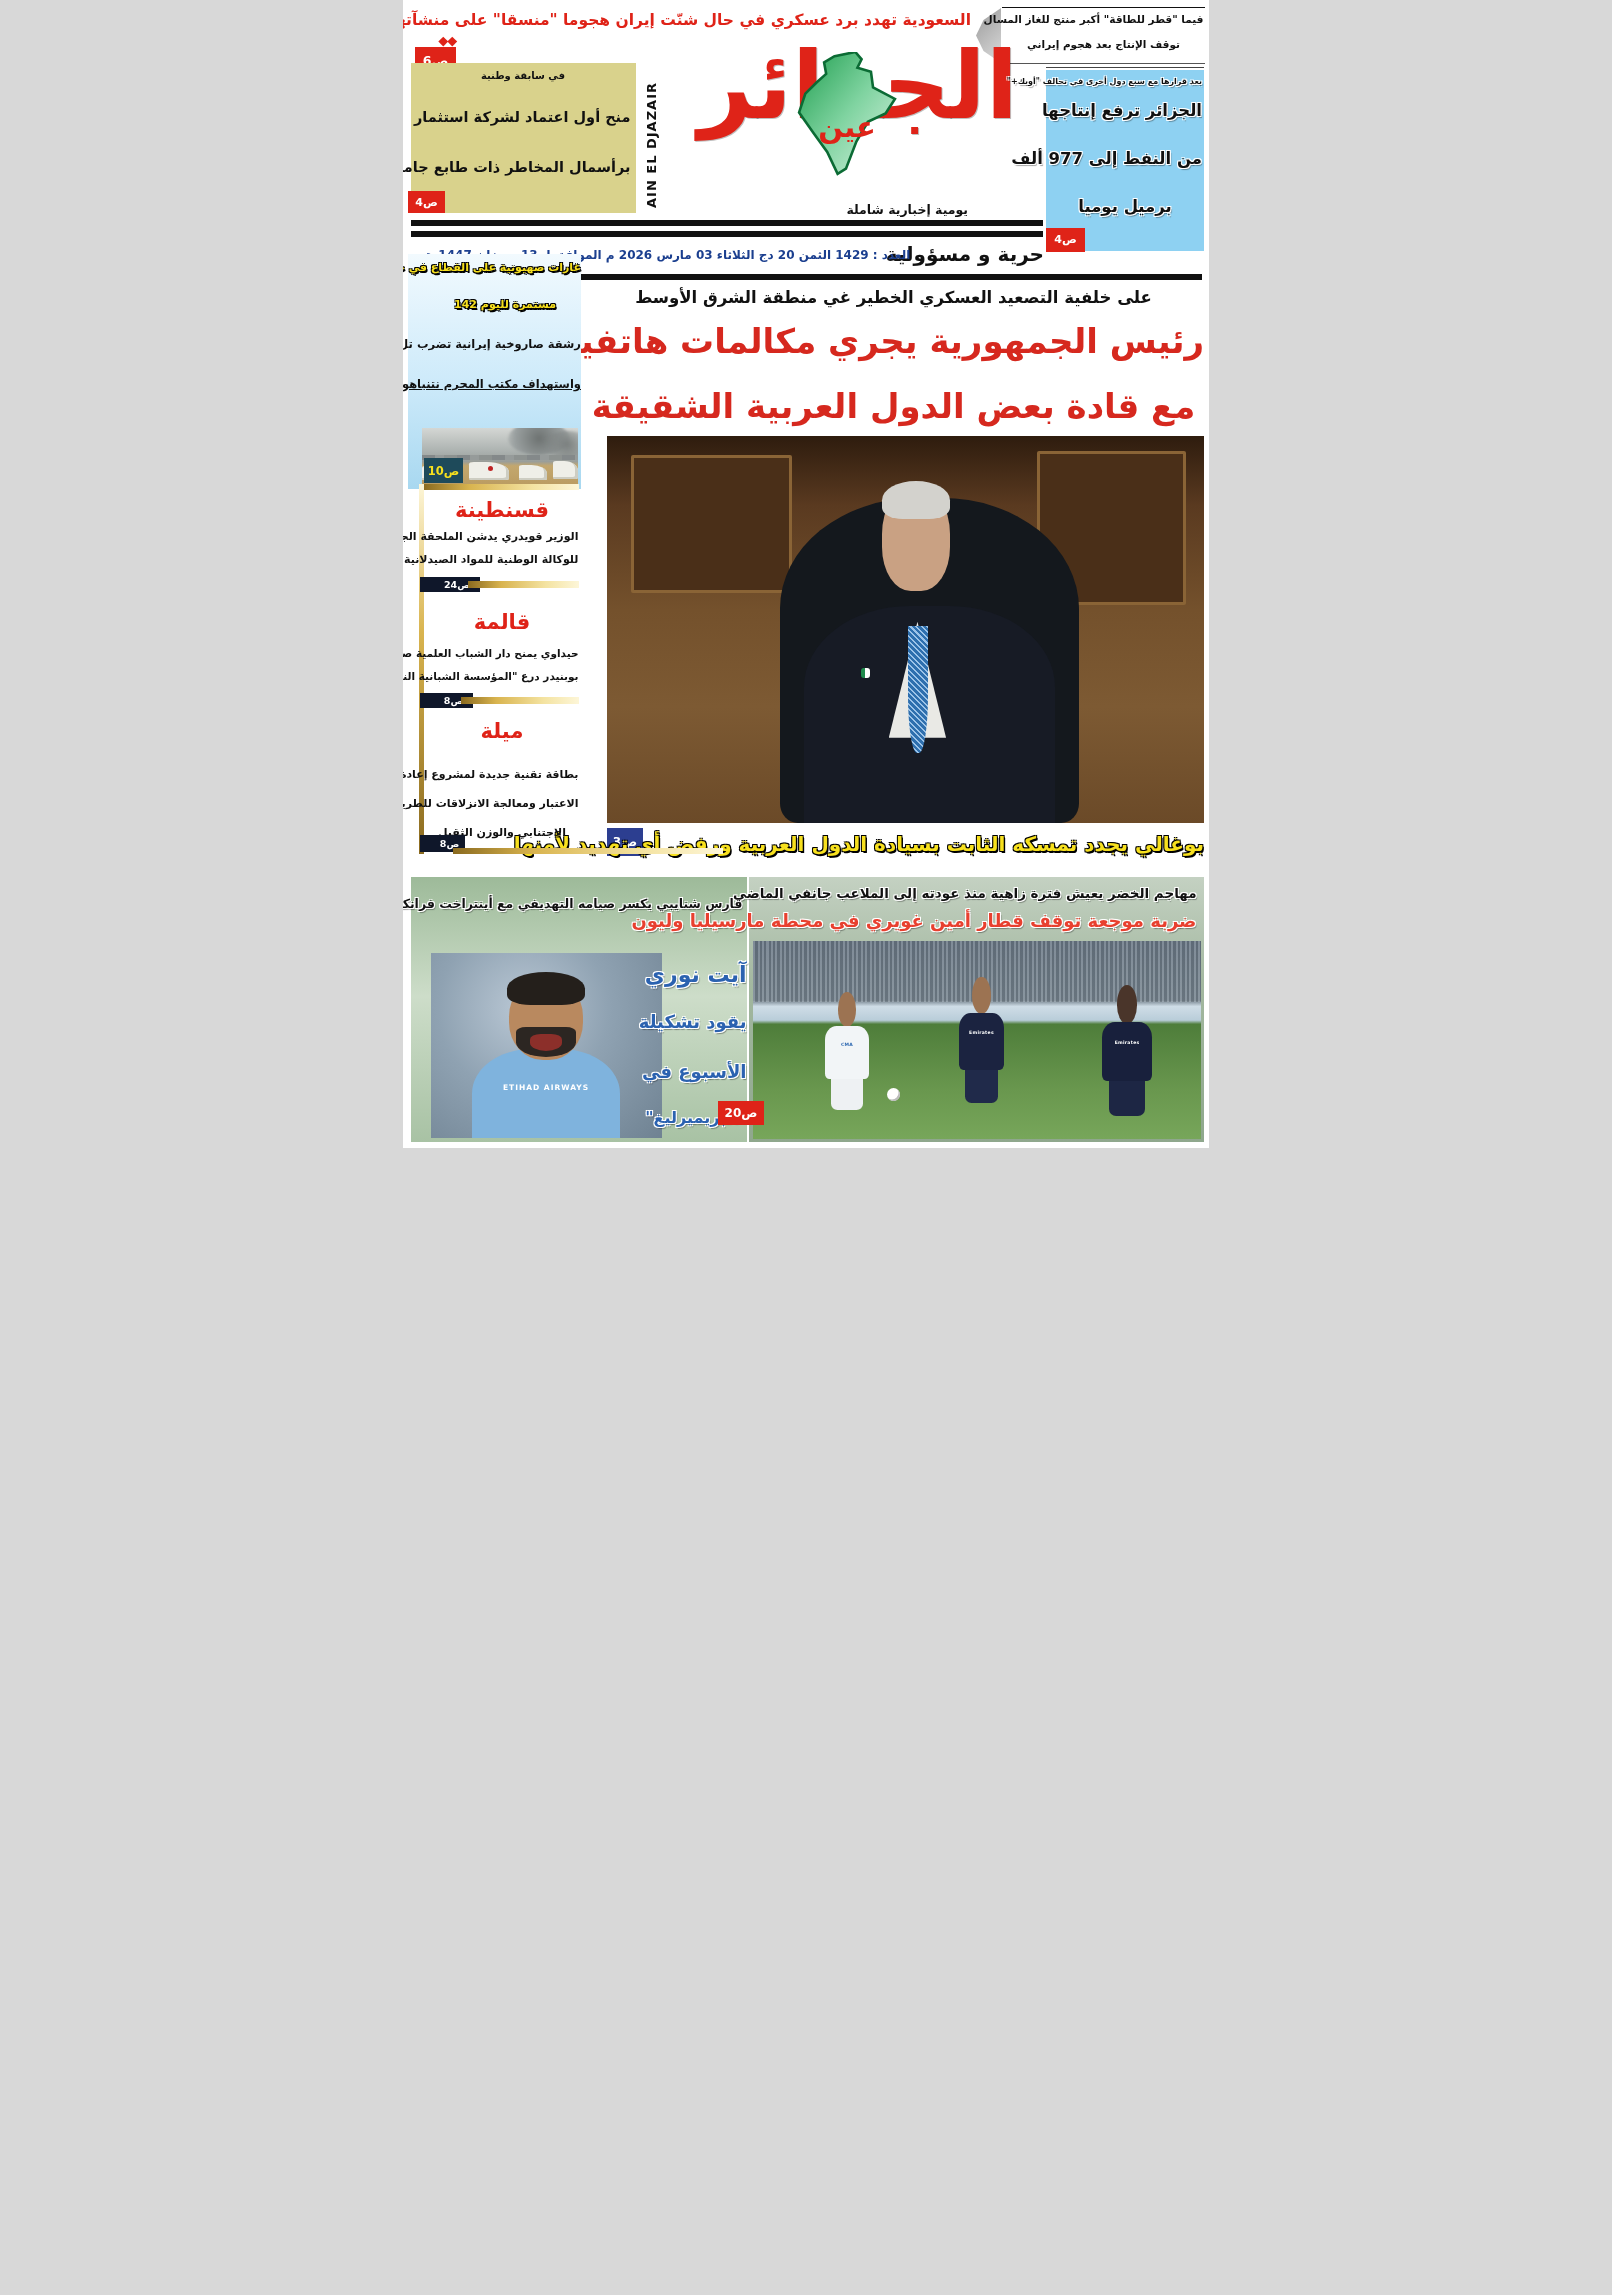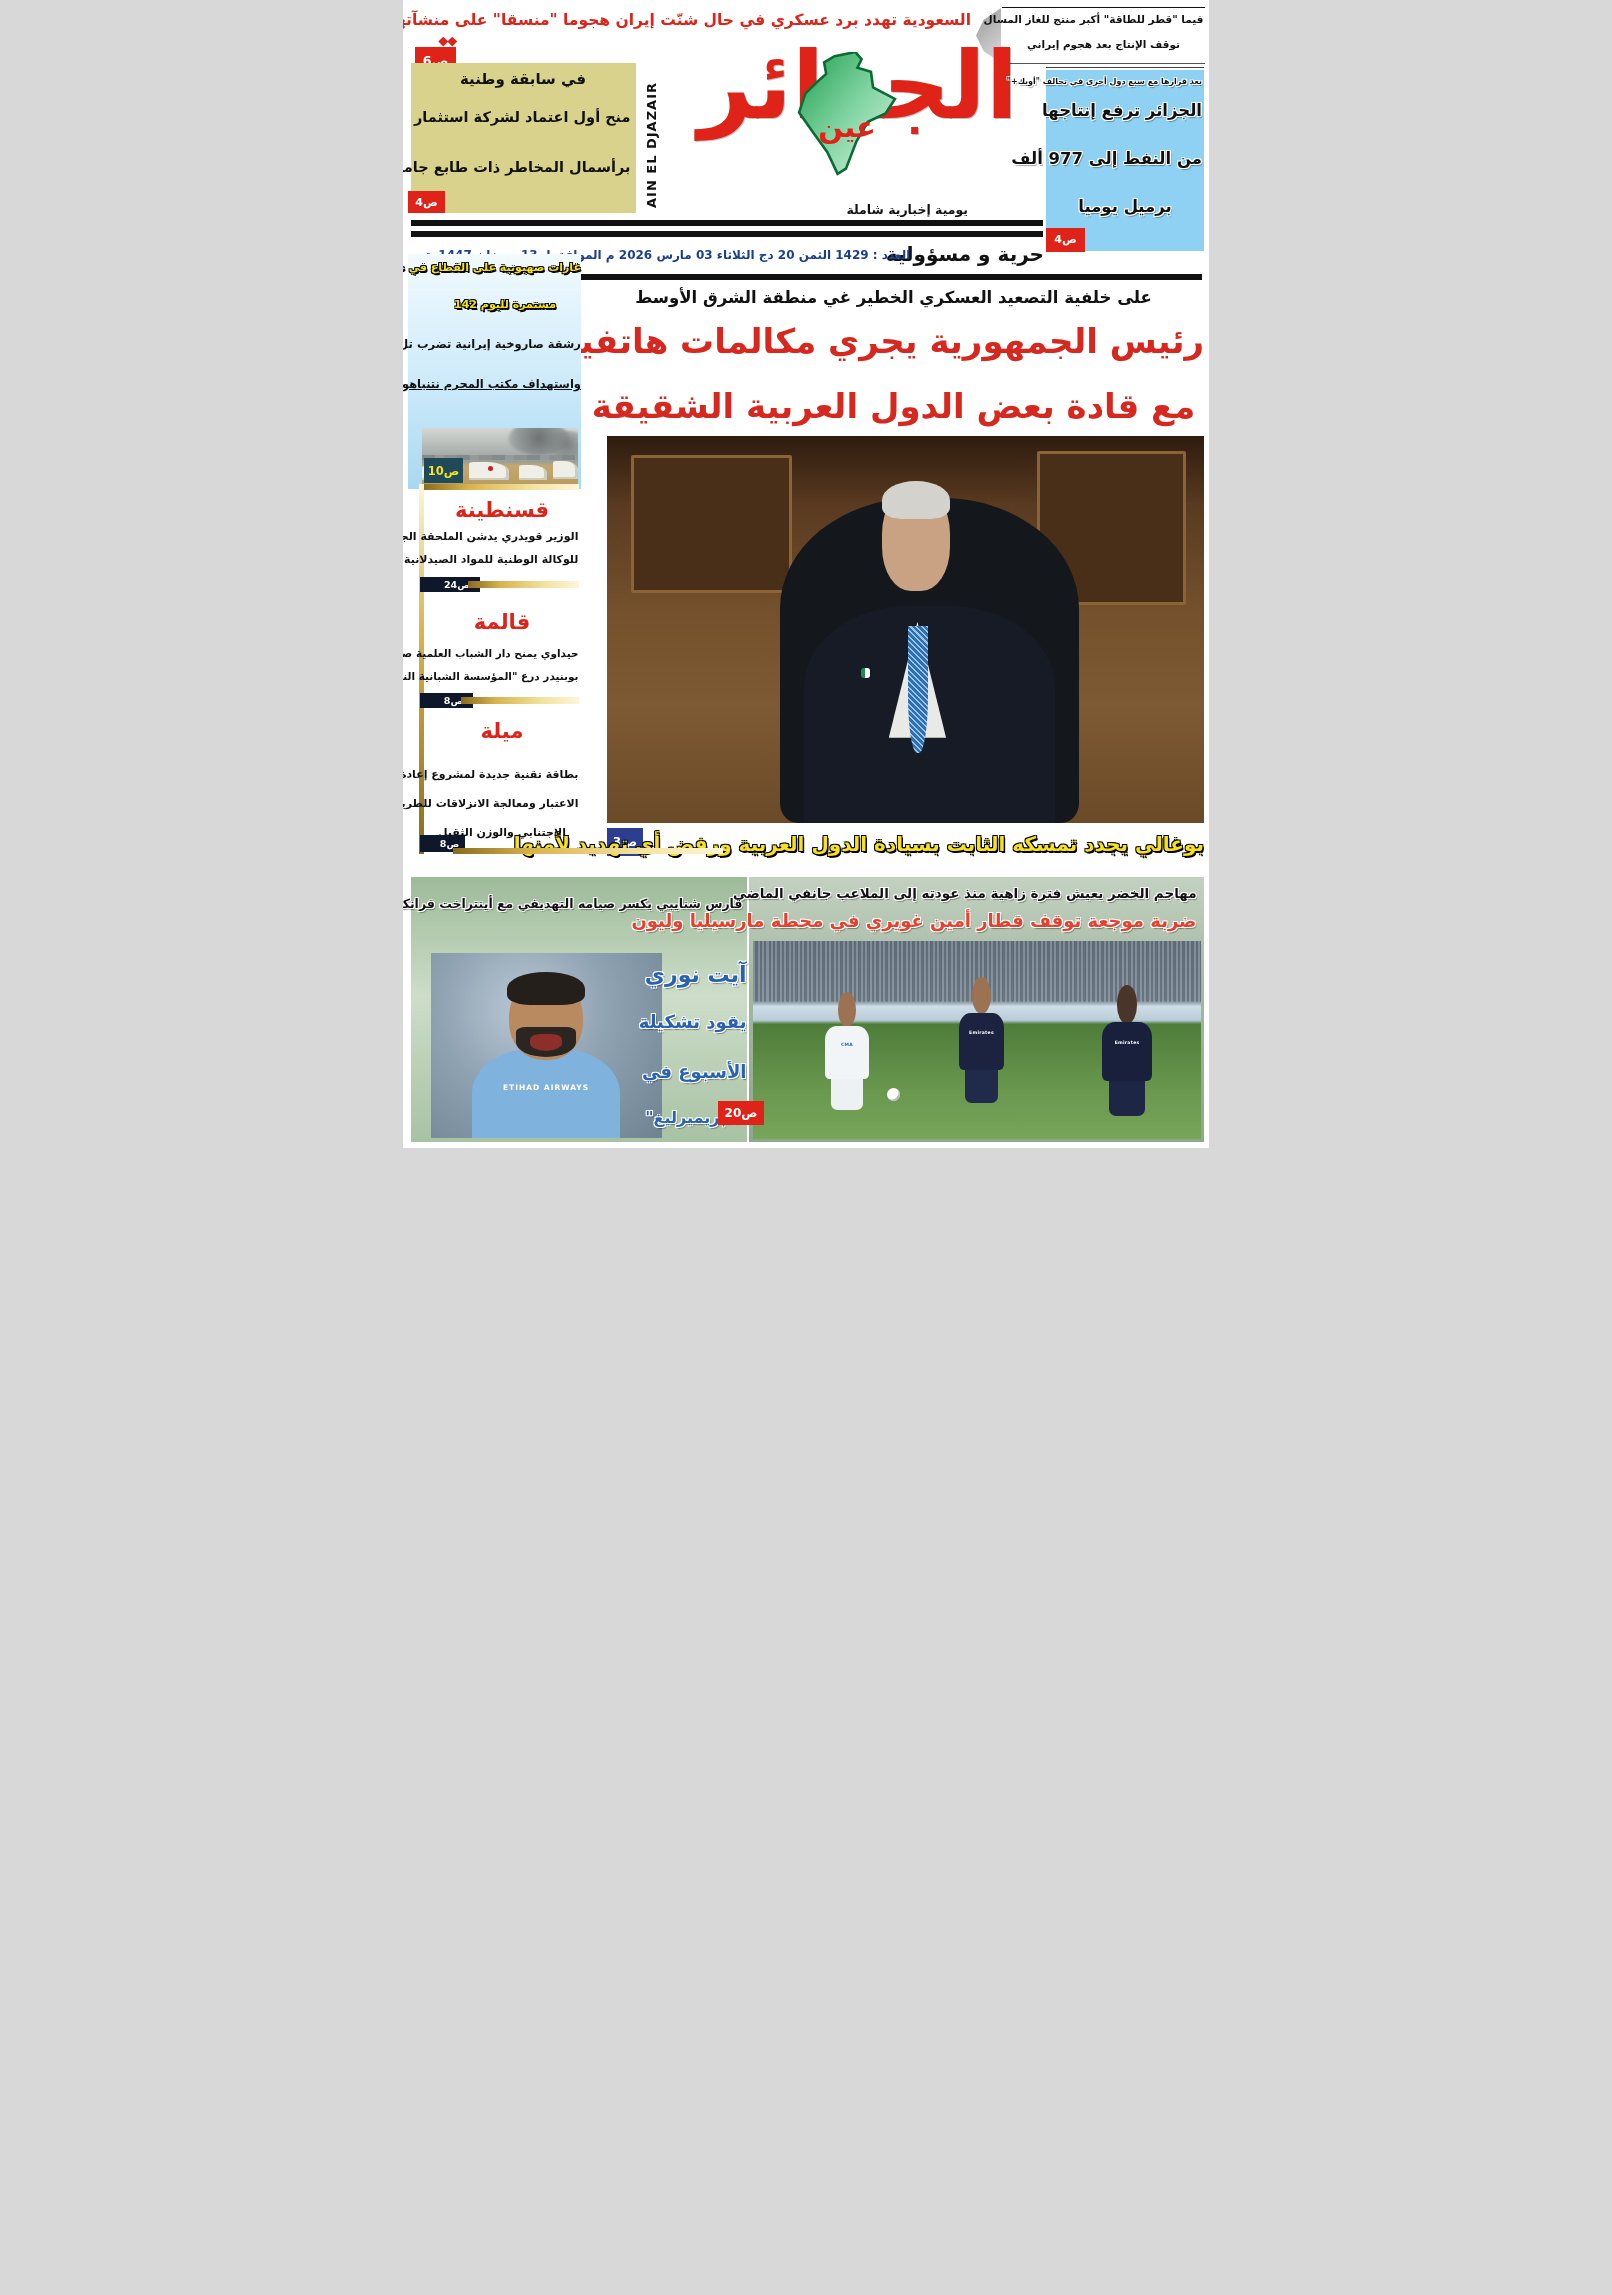--- a/index.html
+++ b/index.html
@@ -71,21 +71,21 @@
 
   <div class="abs" style="left:573px;top:0;width:233px;height:67px;background:#fff;">
     <div class="abs rule" style="left:26px;top:7px;width:203px;height:1px;"></div>
     <div class="abs" style="left:0;top:8px;width:25px;height:55px;background:linear-gradient(135deg,#9a9a9a,#dcdcdc);clip-path:polygon(100% 0,100% 100%,30% 78%,0 50%,30% 22%);"></div>
     <div class="abs rtl ctr bold nw" style="left:27.5px;top:13px;width:200px;font-size:10.5px;color:#111;">فيما "قطر للطاقة" أكبر منتج للغاز المسال</div>
     <div class="abs rtl ctr bold nw" style="left:27.5px;top:38px;width:200px;font-size:10.5px;color:#111;">توقف الإنتاج بعد هجوم إيراني</div>
     <div class="abs rule" style="left:26px;top:63px;width:203px;height:1px;background:#555;"></div>
   </div>
 
   <div class="abs" style="left:7.5px;top:63px;width:225px;height:150px;background:var(--beige);">
-    <div class="abs rtl ctr bold nw" style="left:5px;top:7px;width:215px;font-size:15px;color:#111;">في سابقة وطنية</div>
+    <div class="abs rtl ctr bold nw" style="left:5px;top:7px;width:215px;font-size:10px;color:#111;">في سابقة وطنية</div>
     <div class="abs rtl ctr bold nw" style="left:5px;top:46px;width:215px;font-size:14.5px;color:#111;">منح أول اعتماد لشركة استثمار</div>
     <div class="abs rtl ctr bold nw" style="left:5px;top:96px;width:215px;font-size:14.5px;color:#111;">برأسمال المخاطر ذات طابع جامعي</div>
   </div>
   <div class="abs badge badge-red" style="left:5px;top:191px;width:37px;height:22px;font-size:11px;">ص4</div>
 
   <div class="abs" style="left:240px;top:43px;width:400px;height:175px;">
     <div class="abs bold" style="left:1px;top:15px;height:150px;writing-mode:vertical-rl;transform:rotate(180deg);font-size:13px;letter-spacing:1px;color:#111;">AIN EL DJAZAIR</div>
     <div class="abs rtl ctr bold" style="left:30px;top:-12px;width:370px;font-size:94px;color:var(--accent-red);text-shadow:1px 1px 0 rgba(0,0,0,.25);">الجزائر</div>
     <div class="map-wrap" style="left:150px;top:9px;width:108px;height:125px;">
       <svg viewBox="0 0 100 120" width="108" height="125" aria-hidden="true">

